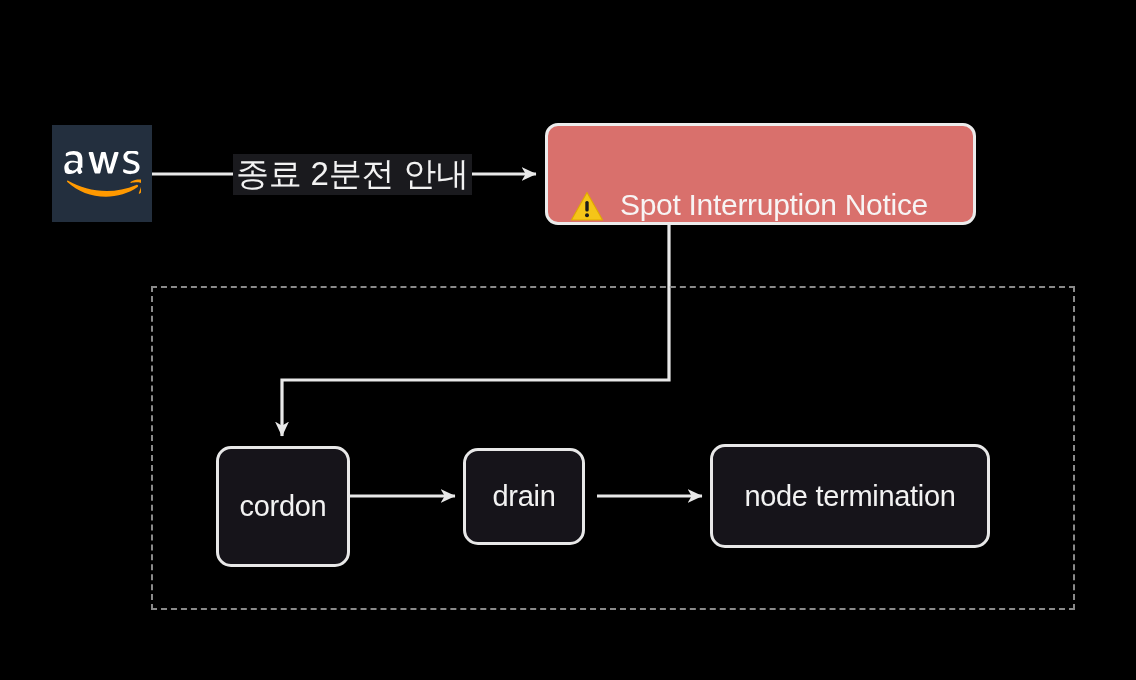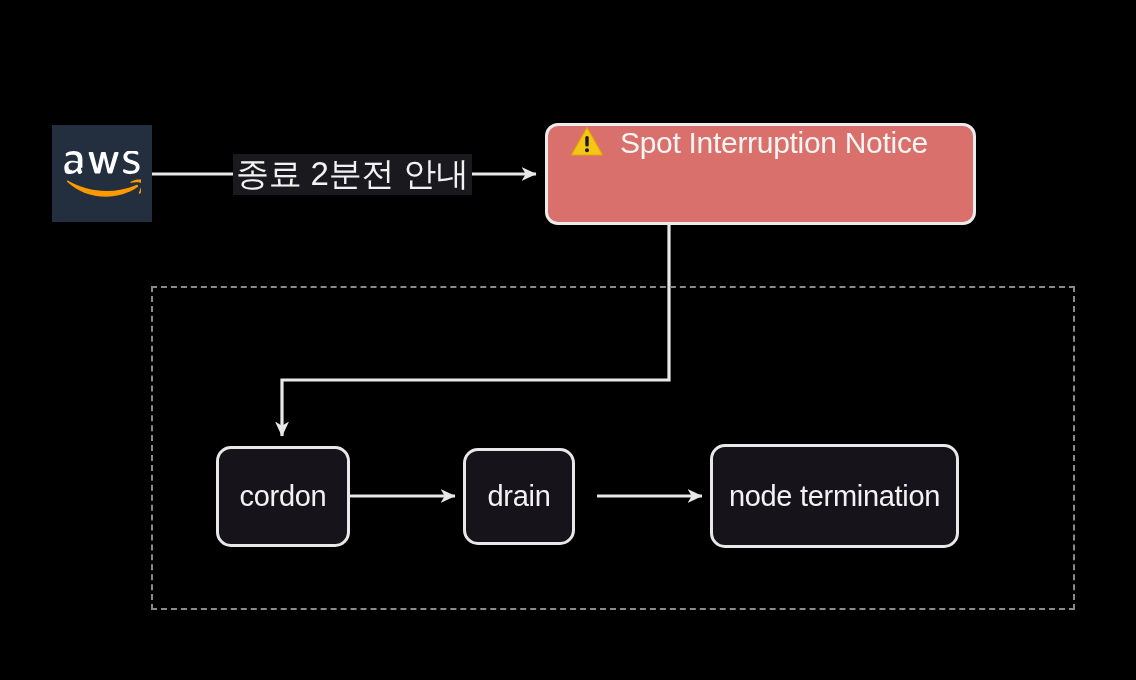--- a/index.html
+++ b/index.html
@@ -58,21 +58,21 @@
   #spot-notice-box {
     left: 545px;
     top: 123px;
     width: 431px;
     height: 102px;
     box-sizing: border-box;
     background: #d9706c;
     border: 3px solid #ececec;
     border-radius: 13px;
     display: flex;
-    align-items: flex-start;
+    align-items: flex-end;
     gap: 16px;
     padding-left: 22px;
   }
   #warning-icon {
     flex: 0 0 auto;
     display: block;
   }
   #spot-notice-label {
     color: #f7f4f4;
     font-size: 30px;
@@ -98,23 +98,23 @@
     border: 3px solid #e8e8e8;
     border-radius: 15px;
     display: flex;
     align-items: center;
     justify-content: center;
     color: #f2f2f2;
     font-size: 29px;
     letter-spacing: -0.3px;
     white-space: nowrap;
   }
-  #step-cordon { left: 216px; top: 446px; width: 134px; height: 101px; }
-  #step-drain  { left: 463px; top: 448px; width: 112px; height:  97px; }
-  #step-node-termination { left: 710px; top: 444px; width: 249px; height: 104px; }
+  #step-cordon { left: 216px; top: 446px; width: 134px; height: 121px; }
+  #step-drain  { left: 463px; top: 448px; width: 122px; height:  97px; }
+  #step-node-termination { left: 710px; top: 444px; width: 280px; height: 104px; }
 
   
   #connectors {
     left: 0;
     top: 0;
     width: 1136px;
     height: 680px;
     pointer-events: none;
   }
 </style>

